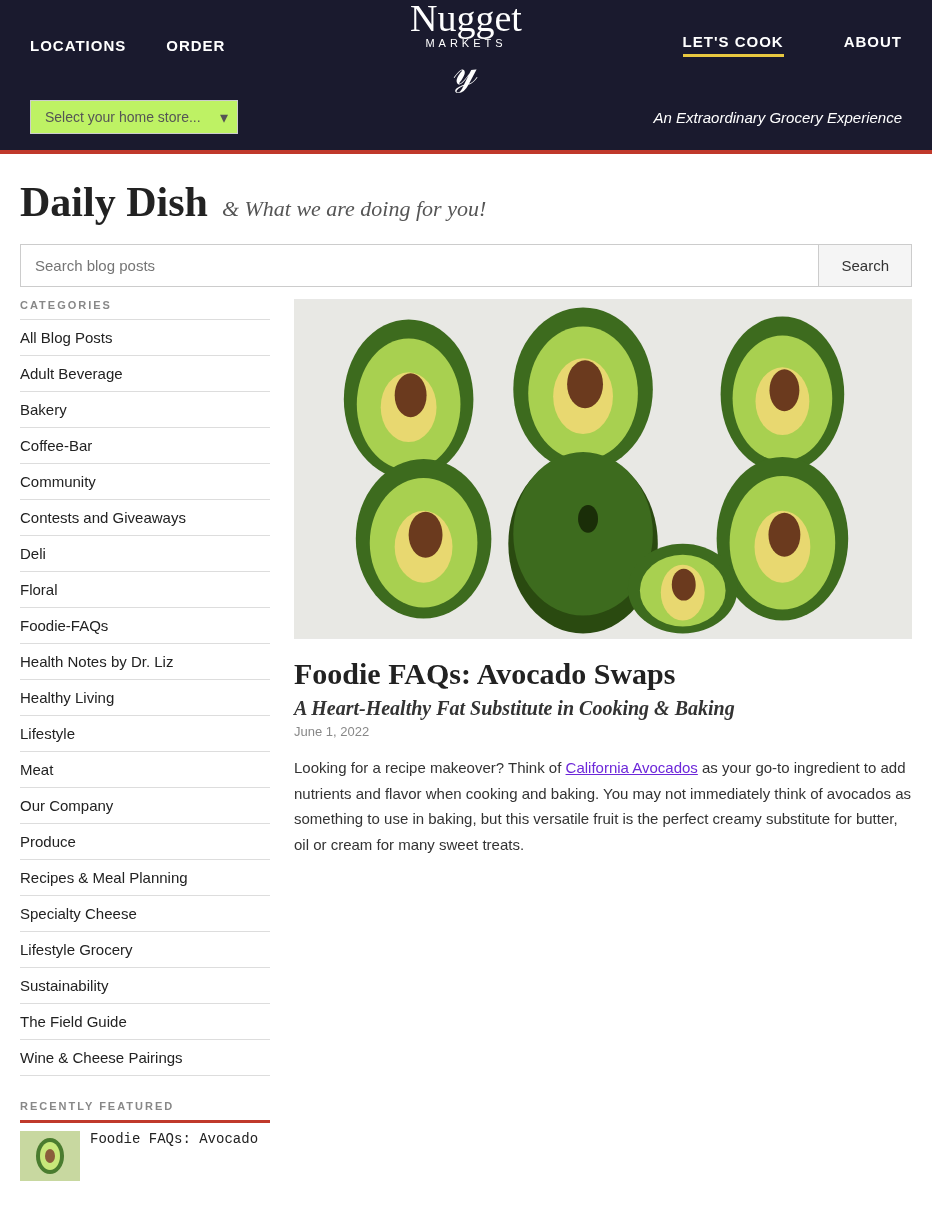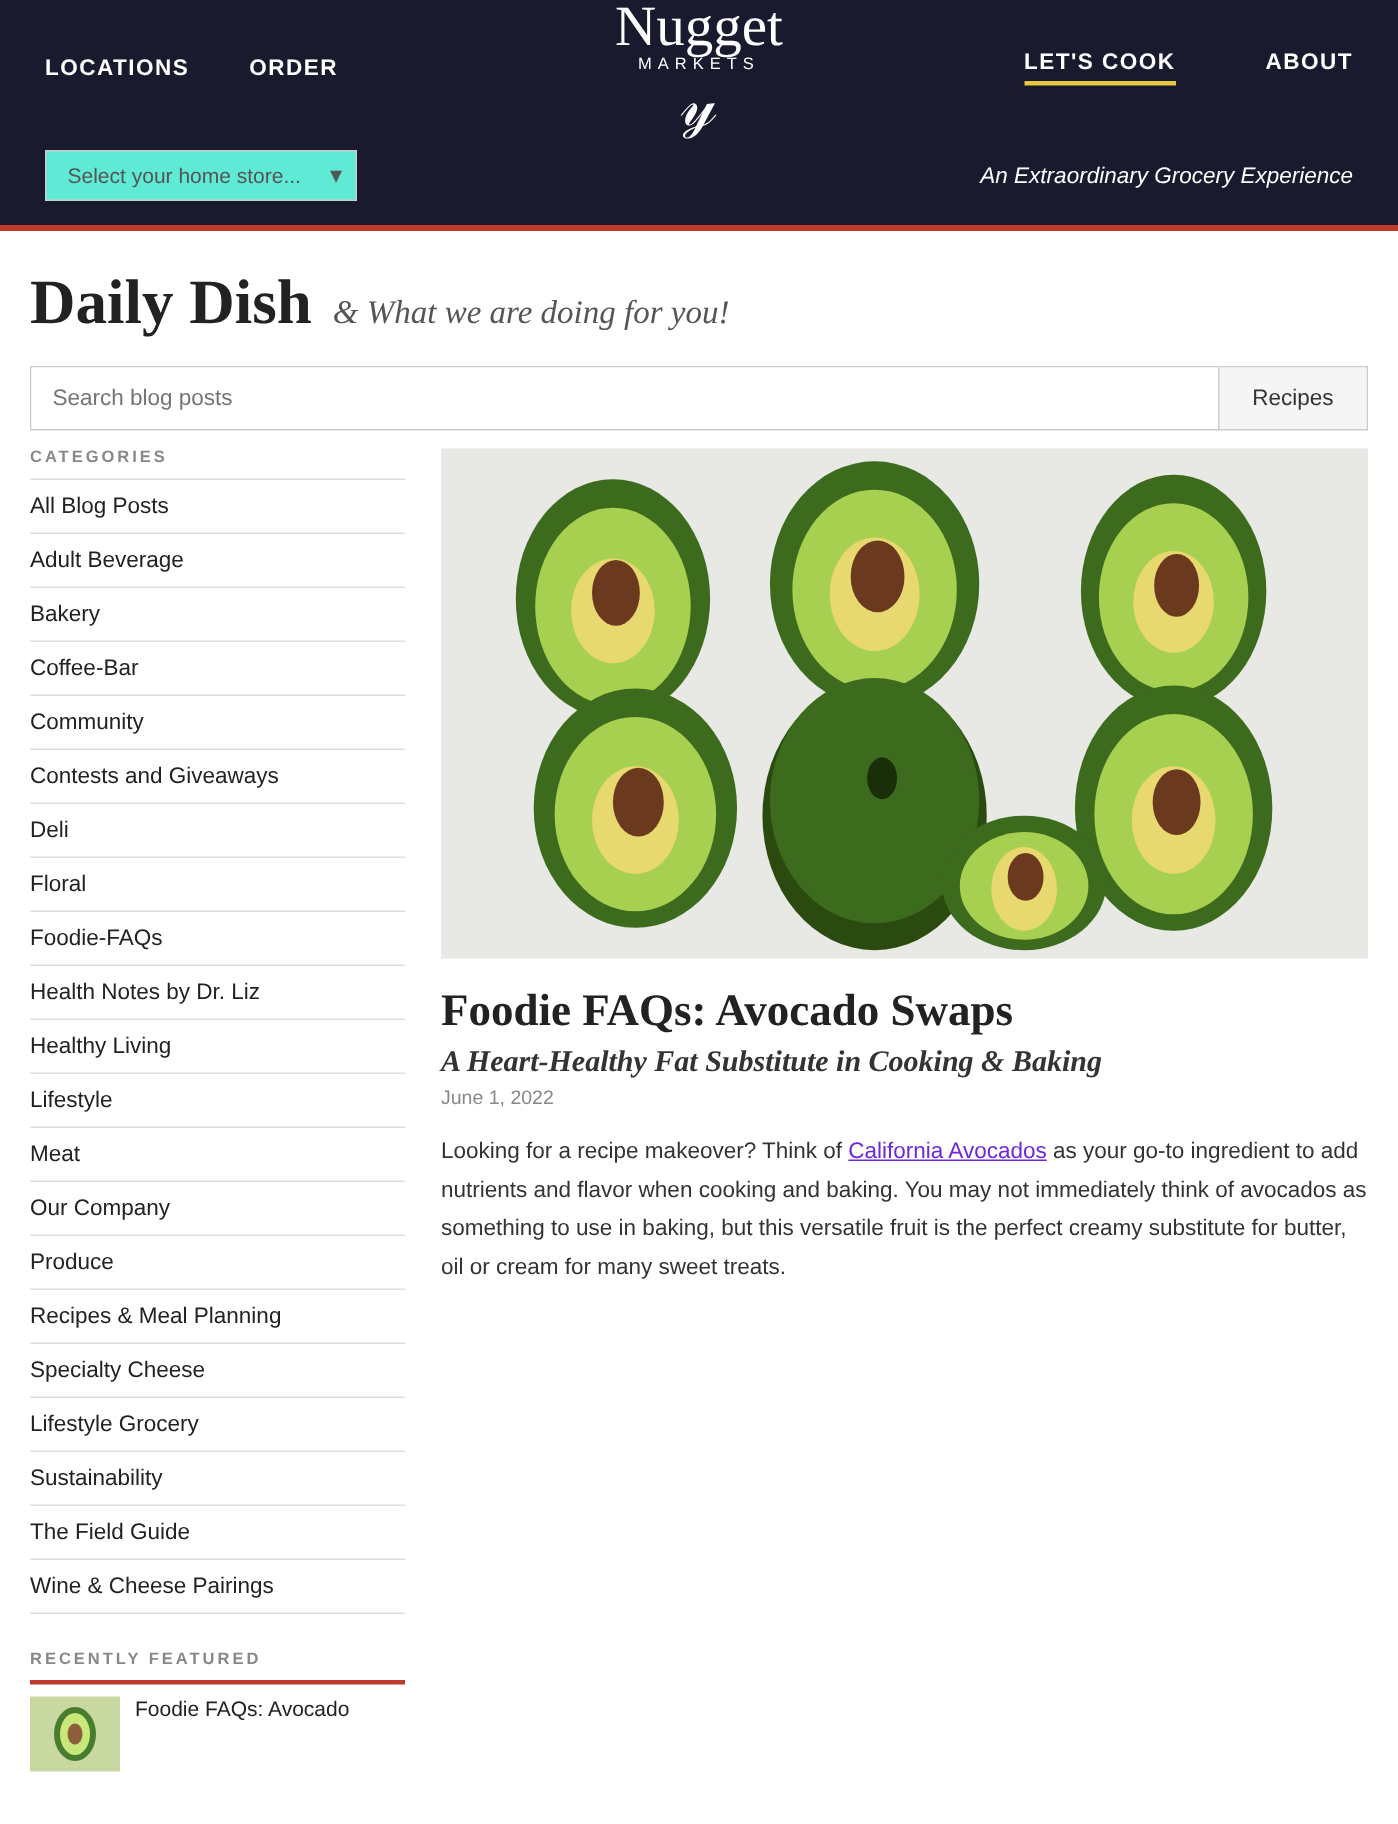--- a/index.html
+++ b/index.html
@@ -60,21 +60,21 @@
 
     
     .store-bar {
       background: #1a1a2e;
       padding: 10px 30px 16px;
       display: flex;
       align-items: center;
       justify-content: space-between;
     }
     .store-select {
-      background: #5eead4;
+      background: #bef264;
       border: 1px solid #ccc;
       padding: 8px 36px 8px 14px;
       font-size: 14px;
       font-family: Arial, sans-serif;
       color: #555;
       appearance: none;
       cursor: pointer;
       min-width: 200px;
       position: relative;
     }
@@ -205,21 +205,21 @@
       border-top: 3px solid #c0392b;
       padding-top: 8px;
     }
     .recently-featured-thumb {
       width: 60px;
       height: 50px;
       background: #e8e0d0;
       flex-shrink: 0;
     }
     .recently-featured-text {
-      font-family: Liberation Sans, sans-serif;
+      font-family: Liberation Mono, monospace;
       font-size: 14px;
       color: #222;
     }
 
     
     .main-content { flex: 1; }
 
     .featured-image {
       width: 100%;
       height: 340px;
@@ -305,21 +305,21 @@
 
 <div class="page-content">
 
   <div class="page-title-area">
     <h1 class="daily-dish-title">Daily Dish</h1>
     <span class="daily-dish-subtitle">&amp; What we are doing for you!</span>
   </div>
 
   <div class="search-bar">
     <input class="search-input" type="text" placeholder="Search blog posts" style="">
-    <button class="search-button">Recipes</button>
+    <button class="search-button">Search</button>
   </div>
 
   <div class="main-layout">
 
     <aside class="sidebar">
       <div class="sidebar-section-title">CATEGORIES</div>
       <ul class="sidebar-list">
         <li>
             <a>All Blog Posts</a>
           </li>

